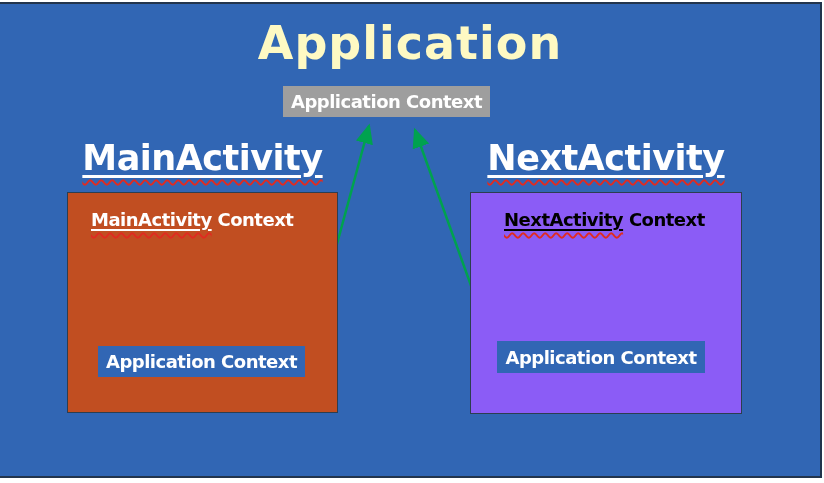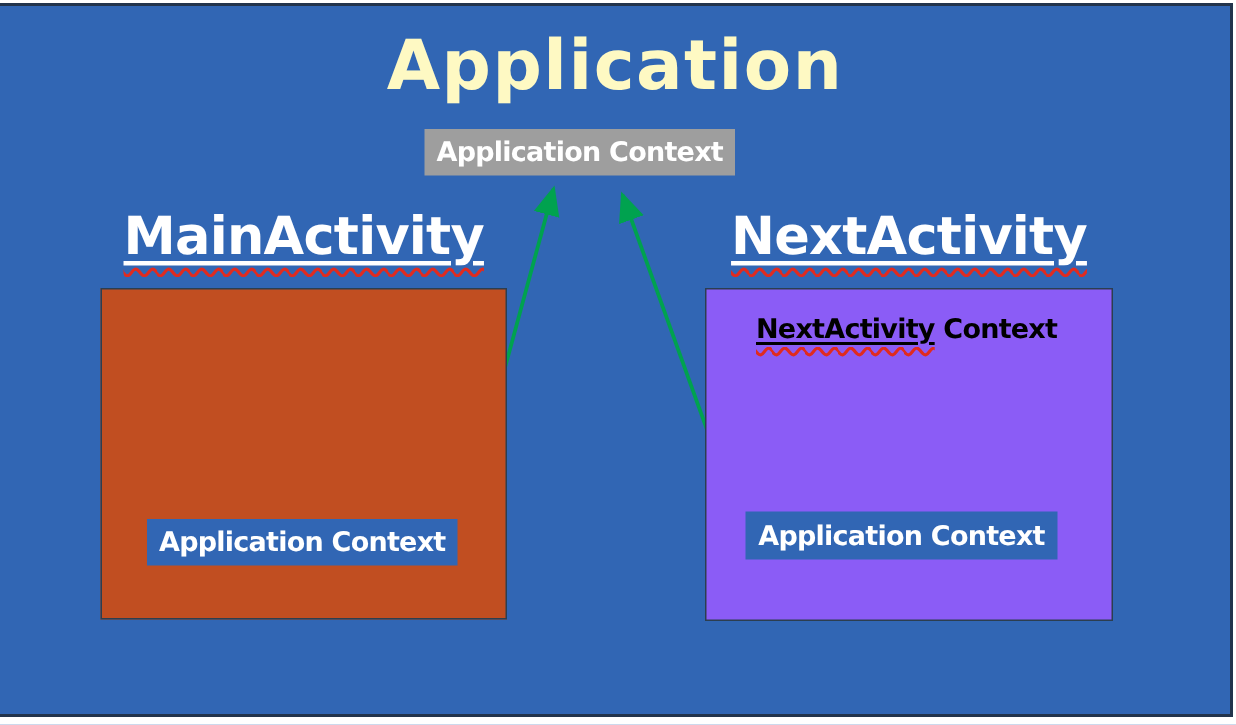--- a/index.html
+++ b/index.html
@@ -157,20 +157,23 @@
 
   <div class="activity-title main">
     <span class="uw"><span class="sq">MainActivity</span></span>
   </div>
 
   <div class="activity-title next">
     <span class="uw"><span class="sq">NextActivity</span></span>
   </div>
 
   <div class="activity-box main">
+    <div class="ctx-label">
+      <span class="uw-sm"><span class="sq-sm">MainActivity</span></span><span> Context</span>
+    </div>
     <div class="inner-ctx-box">
       <span>Application Context</span>
     </div>
   </div>
 
   <div class="activity-box next">
     <div class="ctx-label">
       <span class="uw-sm"><span class="sq-sm">NextActivity</span></span><span> Context</span>
     </div>
     <div class="inner-ctx-box">

